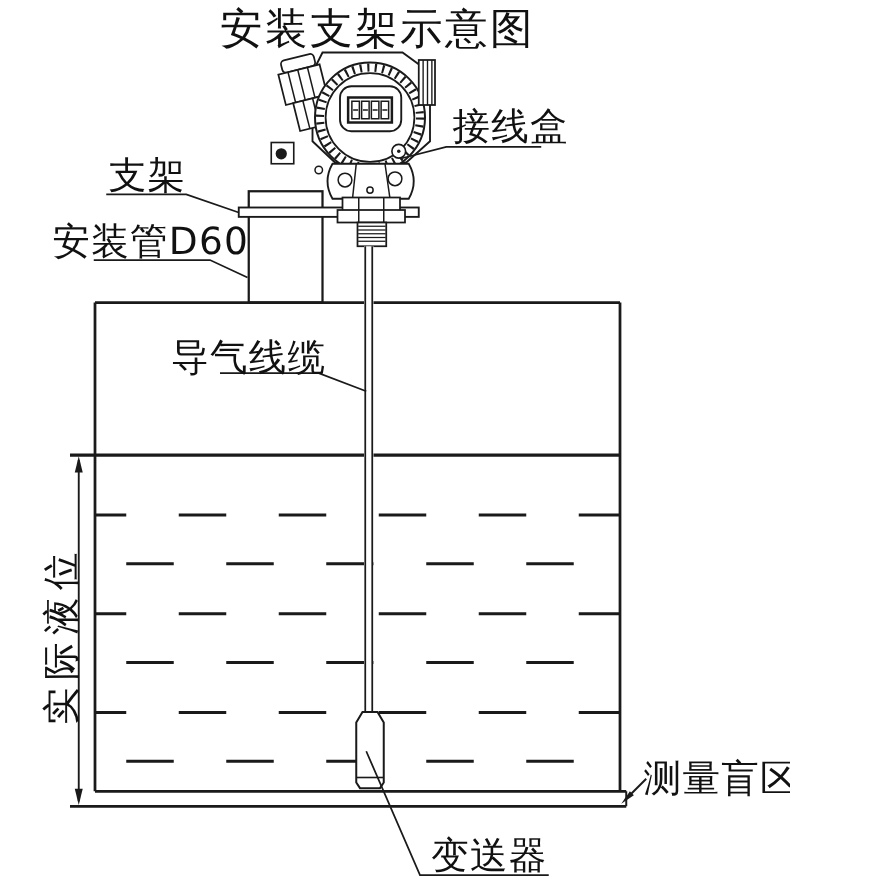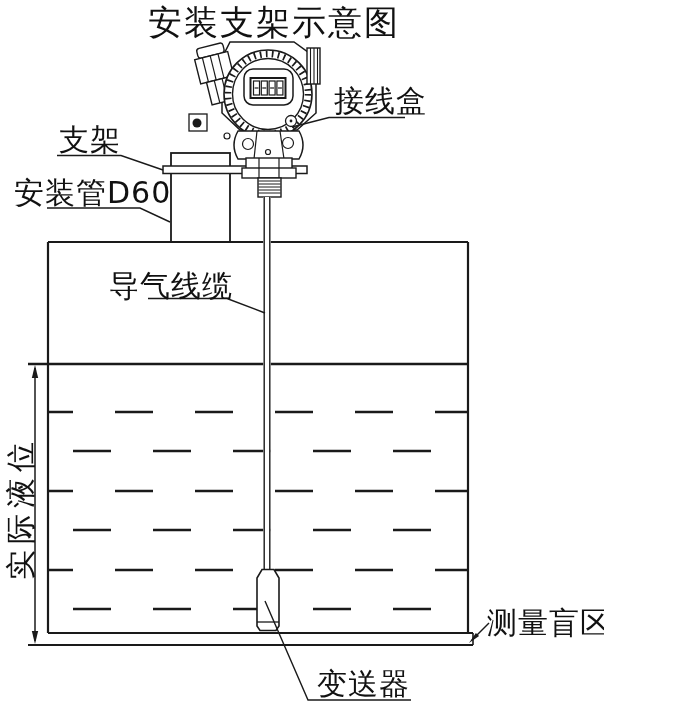--- a/index.html
+++ b/index.html
@@ -1,16 +1,16 @@
 <!DOCTYPE html>
 <html><head>
 <meta charset="utf-8">
 <style>
   html,body{margin:0;padding:0;background:#ffffff;}
-  .stage{width:604px;height:708px;position:relative;background:#fff;overflow:hidden;}
+  .stage{width:604px;height:708px;position:relative;background:#fff;overflow:hidden;margin-left:28px;}
   svg{display:block;}
   .ln{stroke:#1a1a1a;fill:none;}
   .fw{fill:#ffffff;stroke:#1a1a1a;}
   .lbl{font-family:"DejaVu Sans","Liberation Sans",sans-serif;font-size:30px;fill:#111;letter-spacing:1px;}
   .ttl{font-family:"DejaVu Sans","Liberation Sans",sans-serif;font-size:34px;fill:#111;letter-spacing:2px;}
   .vert{letter-spacing:6px;}
 </style>
 </head>
 <body>
 

